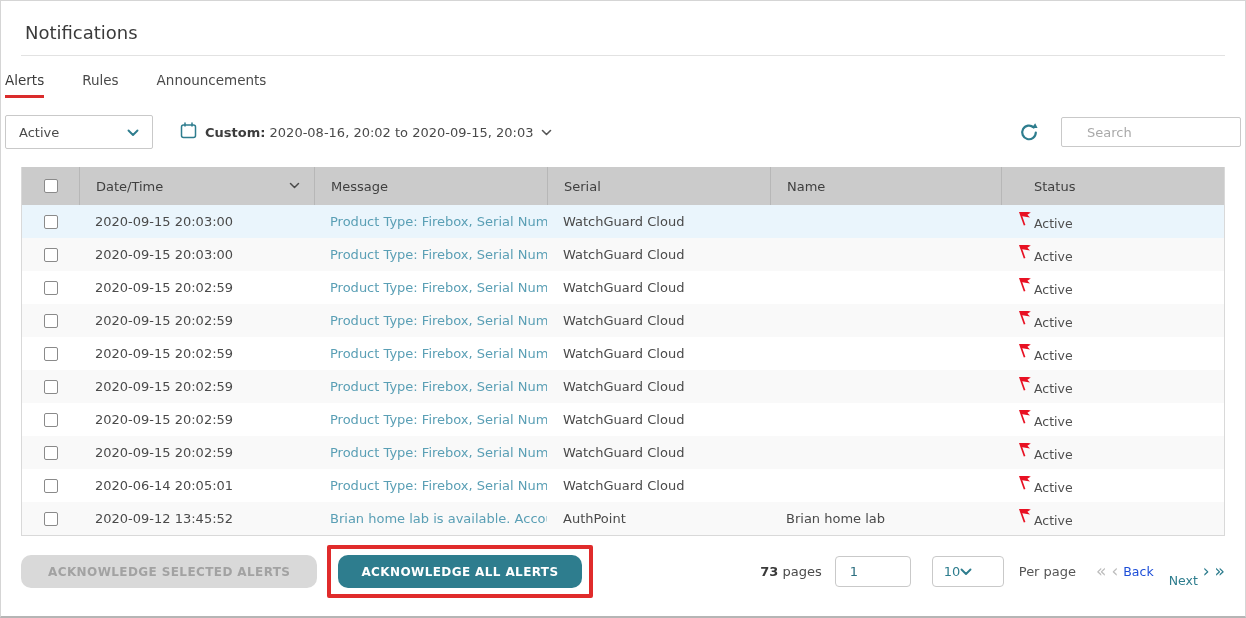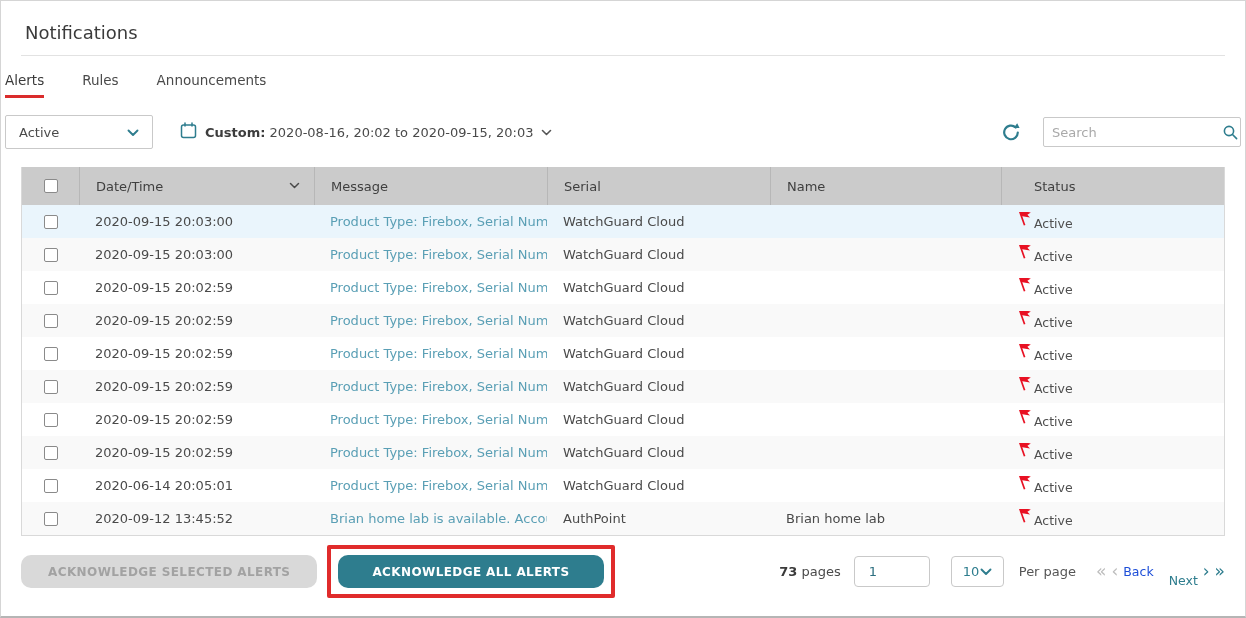--- a/index.html
+++ b/index.html
@@ -21,22 +21,22 @@
   .tab { padding-bottom:7px; font-size:13.5px; color:#4a4a4a; cursor:pointer; border-bottom:3px solid transparent; }
   .tab.active { color:#3a3a3a; border-bottom-color:#da2c2c; }
 
   
   .filterbar { display:flex; align-items:center; margin:17px 4px 0; height:34px; }
   .status-select { width:148px; height:34px; border:1px solid #c9c9c9; border-radius:2px;
     display:flex; align-items:center; justify-content:space-between; padding:0 13px; cursor:pointer; background:#fff; }
   .daterange { display:flex; align-items:center; gap:8px; margin-left:27px; cursor:pointer; }
   .daterange b { color:#3d3d3d; }
   .right-tools { margin-left:auto; display:flex; align-items:center; }
-  .search-box { width:198px; height:30px; border:1px solid #c9c9c9; border-radius:2px;
-    display:flex; align-items:center; padding:0 8px; margin-left:22px; background:#fff; }
+  .search-box { width:180px; height:30px; border:1px solid #c9c9c9; border-radius:2px;
+    display:flex; align-items:center; padding:0 25px; margin-left:22px; background:#fff; }
   .search-box input { border:none; outline:none; flex:1; font:inherit; color:#555; background:transparent; }
   .search-box input::placeholder { color:#a9a9a9; }
 
   
   .table { margin:18px 20px 0; border:1px solid #d9d9d9; border-top:none; }
   .thead { display:flex; height:38px; background:#cbcbcb; color:#3f3f3f;margin-top:11px; }
   .th { display:flex; align-items:center; padding-left:16px; border-left:1px solid #b7b7b7; height:100%; }
   .th:first-child { border-left:none; }
   .c-check { width:57px; justify-content:center; padding-left:0 !important; }
   .c-date { width:235px; }
@@ -56,27 +56,27 @@
   .status-label { transform:translateY(2px); font-size:12.5px; color:#4f4f4f; }
   input[type="checkbox"] { appearance:none; -webkit-appearance:none; width:14px; height:14px;
     border:1px solid #8a8a8a; border-radius:2px; background:#fff; cursor:pointer; }
 
   
   .footer { display:flex; align-items:center; margin:9px 20px 0; }
   .btn { border:none; border-radius:10px; height:33px; font-family:inherit;
     font-size:12px; font-weight:bold; letter-spacing:.4px; cursor:pointer; }
   .btn-disabled { background:#d9d9d9; color:#a2a2a2; padding:0 27px; cursor:default; }
   .red-box { border:4px solid #e02b2b; margin-left:10px; padding:6px 7px; border-radius:2px; }
-  .btn-primary { background:#2e7d8e; color:#fff; padding:0 34px;text-align:right; }
+  .btn-primary { background:#2e7d8e; color:#fff; padding:0 23px;text-align:right; }
   .pagination { margin-left:auto; display:flex; align-items:center; }
   .pages-count b { color:#3a3a3a; }
   .page-input { width:76px; height:31px; border:1px solid #c9c9c9; border-radius:4px;
     margin-left:13px; padding-left:14px; font:inherit; color:#2d6f80; outline:none; }
-  .perpage-select { width:53px; height:31px; border:1px solid #c9c9c9; border-radius:4px; background:#fff;
-    margin-left:21px; display:flex; align-items:center; justify-content:space-between;
+  .perpage-select { width:72px; height:31px; border:1px solid #c9c9c9; border-radius:4px; background:#fff;
+    margin-left:21px; display:flex; align-items:center; 
     padding:0 11px; color:#2e7d8e; cursor:pointer; }
   .perpage-label { margin-left:15px; color:#555; }
   .pager { display:flex; align-items:center; margin-left:20px; gap:5px; }
   .pager .glyph { font-size:17px; line-height:1; }
   .pager .dim { color:#bdbdbd; }
   .pager .teal { color:#2e7d8e; }
   .pager .word { font-size:12.5px; }
   .dim-word { color:#1d4ed8; }
 </style>
 </head>

